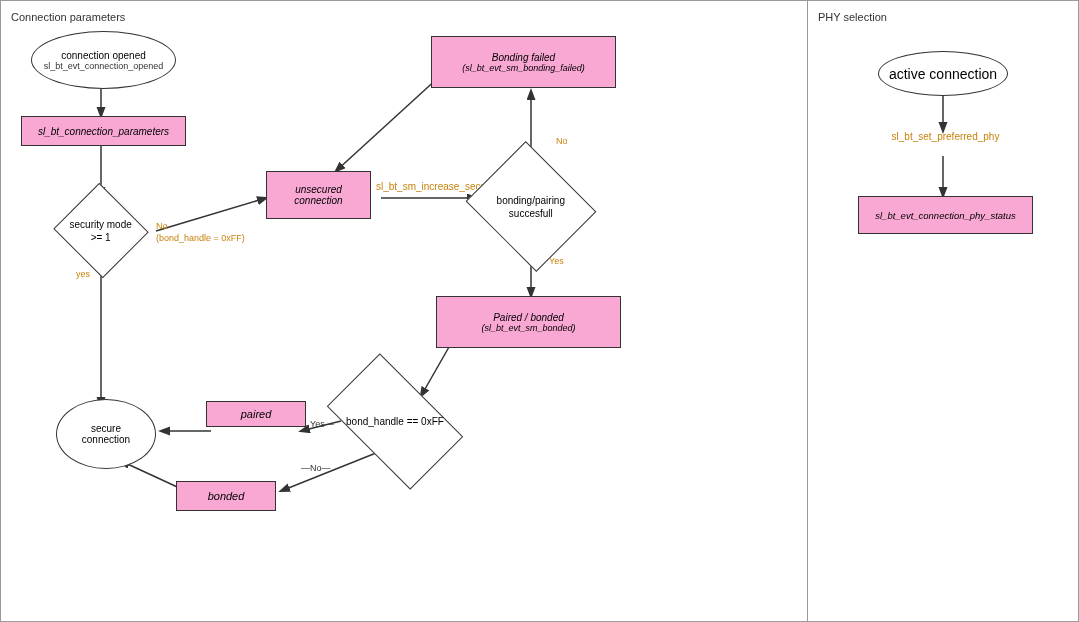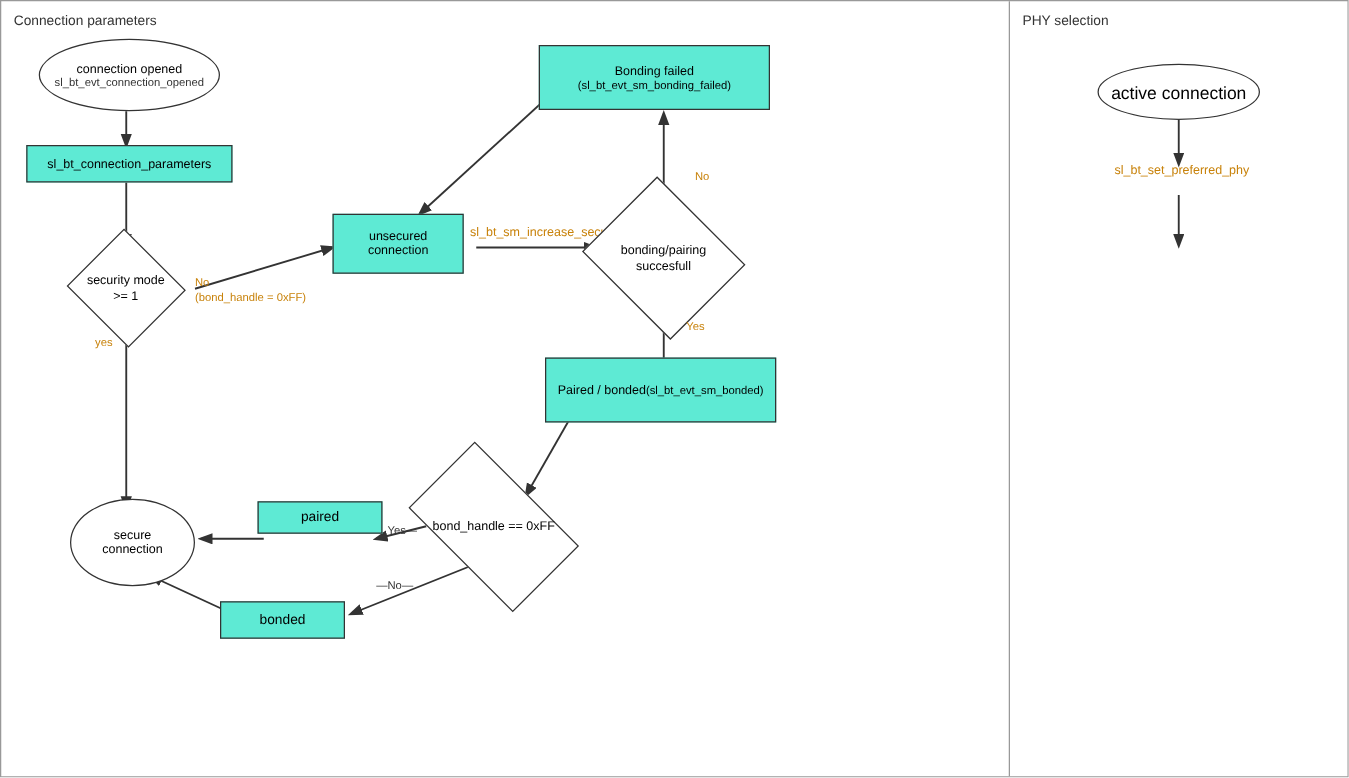--- a/index.html
+++ b/index.html
@@ -42,21 +42,22 @@
       text-align: center;
     }
     .oval {
       border: 1.5px solid #333;
       border-radius: 50%;
       background: #fff;
       justify-content: center;
     }
     .rect {
       border: 1.5px solid #333;
-      background: #5eead4;
+      background: #f9a8d4;
+      font-style: italic;
     }
     .diamond {
       background: #fff;
       transform: rotate(45deg);
       border: 1.5px solid #333;
     }
     .diamond-text {
       transform: rotate(-45deg);
       font-size: 10px;
       text-align: center;
@@ -158,21 +159,21 @@
           <span>bonding/pairing</span><br>
           <span>succesfull</span>
         </div>
       </div>
     </div>
 
     <div style="position:absolute; left:555px; top:135px; font-size:9px; color:#c8820a;">No</div>
 
     <div style="position:absolute; left:548px; top:255px; font-size:9px; color:#c8820a;">Yes</div>
 
-    <div class="fc-elem rect" style="left:435px; top:285px; width:185px; height:52px; flex-direction:row;">
+    <div class="fc-elem rect" style="left:435px; top:295px; width:185px; height:52px; flex-direction:column;">
       <span style="font-size:10px;">Paired / bonded</span>
       <span style="font-size:9px;">(sl_bt_evt_sm_bonded)</span>
     </div>
 
     <div style="position:absolute; left:330px; top:378px; width:130px; height:85px;">
       <div class="fc-elem diamond" style="left:5px; top:5px; width:118px; height:75px;">
         <div class="diamond-text">
           <span>bond_handle == 0xFF</span>
         </div>
       </div>
@@ -213,15 +214,18 @@
     </svg>
 
     <div class="fc-elem oval" style="left:70px; top:50px; width:130px; height:45px;">
       <span style="font-size:14px;">active connection</span>
     </div>
 
     <div style="position:absolute; left:60px; top:130px; font-size:10px; color:#c8820a; text-align:center; width:155px;">
       <span>sl_bt_set_preferred_phy</span>
     </div>
 
+    <div class="fc-elem rect" style="left:50px; top:195px; width:175px; height:38px;">
+      <span style="font-size:9.5px;">sl_bt_evt_connection_phy_status</span>
+    </div>
 
   </div>
 </div>
 
 </body></html>

